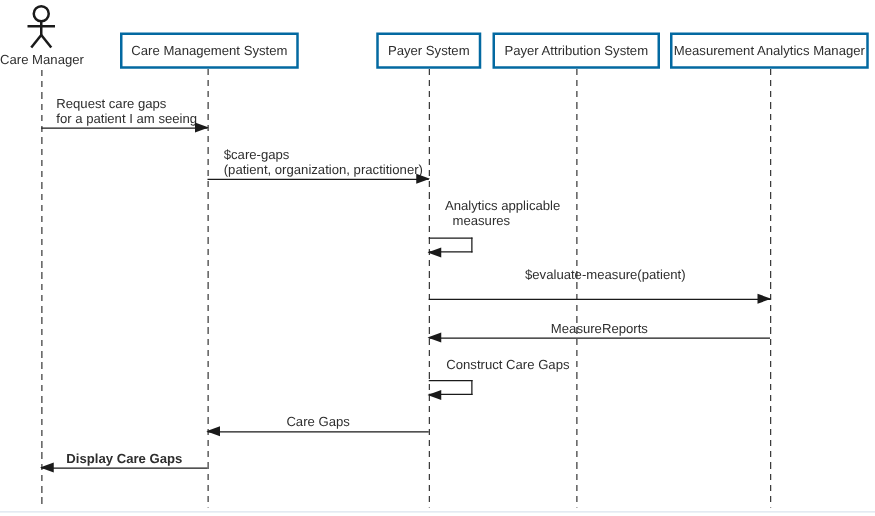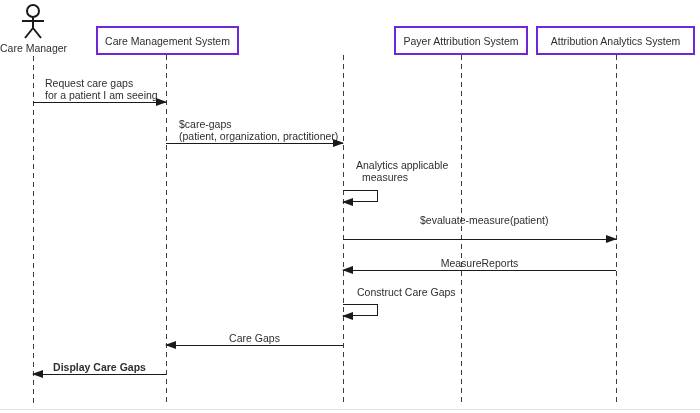--- a/index.html
+++ b/index.html
@@ -13,21 +13,21 @@
     color: #2e2e2e;
     overflow: hidden;
   }
 
   
   .pbox {
     position: absolute;
     top: 26px;
     height: 29px;
     box-sizing: border-box;
-    border: 2px solid #6d28d9;
+    border: 2px solid #0369a1;
     background: #ffffff;
     display: flex;
     align-items: center;
     justify-content: center;
     text-align: center;
     white-space: nowrap;
   }
   #box-cms { left: 96px;  width: 143px; }
   #box-pay { left: 301px; width: 84px;  }
   #box-pas { left: 394px; width: 134px; }
@@ -130,25 +130,28 @@
       <line x1="9" y1="18" x2="31" y2="18" stroke="#1a1a1a" stroke-width="2"></line>
       <line x1="20" y1="25" x2="12" y2="35" stroke="#1a1a1a" stroke-width="2"></line>
       <line x1="20" y1="25" x2="28" y2="35" stroke="#1a1a1a" stroke-width="2"></line>
     </svg>
   </div>
   <div id="actor-label">Care Manager</div>
 
   <div class="pbox" id="box-cms">
     <span>Care Management System</span>
   </div>
+  <div class="pbox" id="box-pay">
+    <span>Payer System</span>
+  </div>
   <div class="pbox" id="box-pas">
     <span>Payer Attribution System</span>
   </div>
   <div class="pbox" id="box-mas">
-    <span>Attribution Analytics System</span>
+    <span>Measurement Analytics Manager</span>
   </div>
 
   <div class="lifeline" id="ll-cm"></div>
   <div class="lifeline" id="ll-cms"></div>
   <div class="lifeline" id="ll-pay"></div>
   <div class="lifeline" id="ll-pas"></div>
   <div class="lifeline" id="ll-mas"></div>
 
   <div class="mlabel" id="m1-label">
     <div class="l1">Request care gaps</div>

